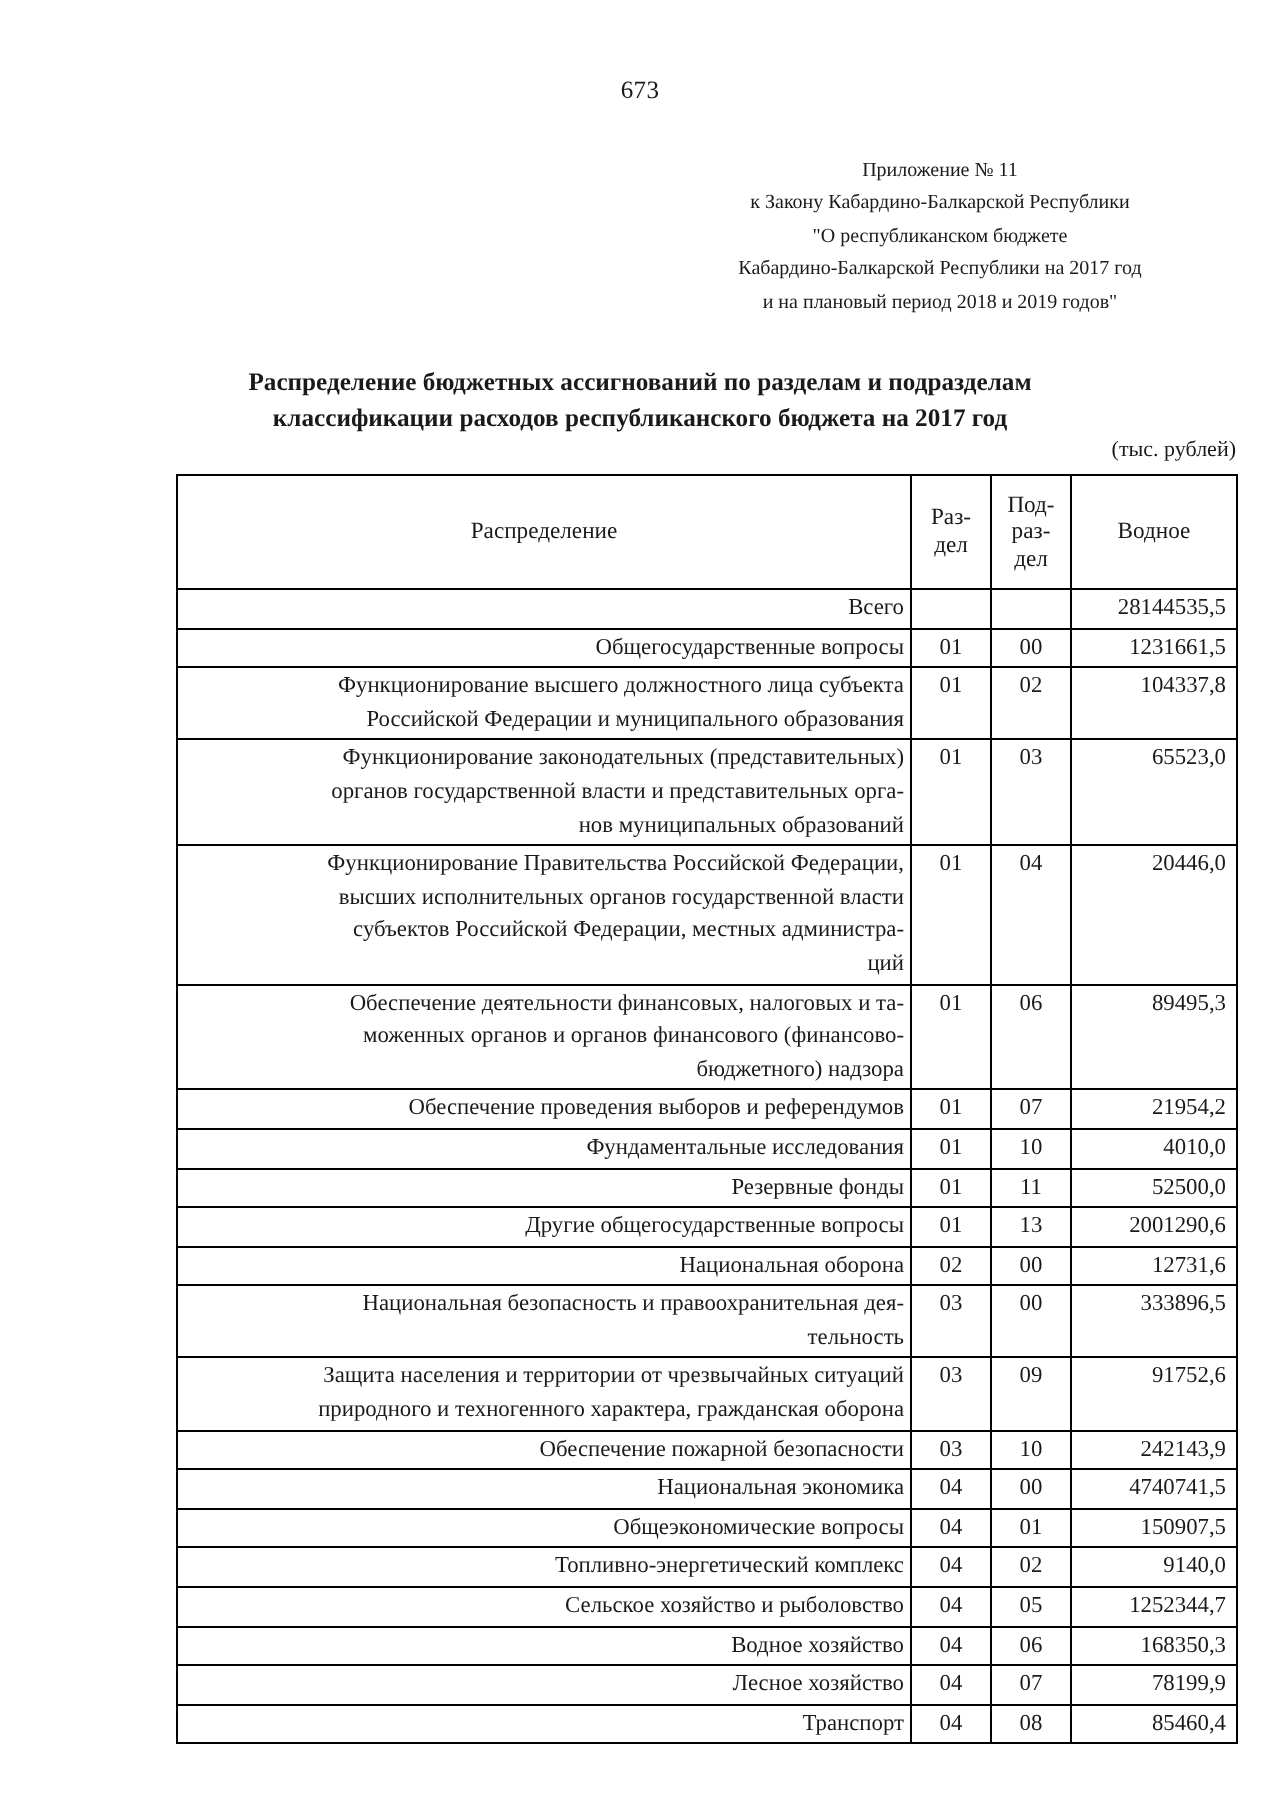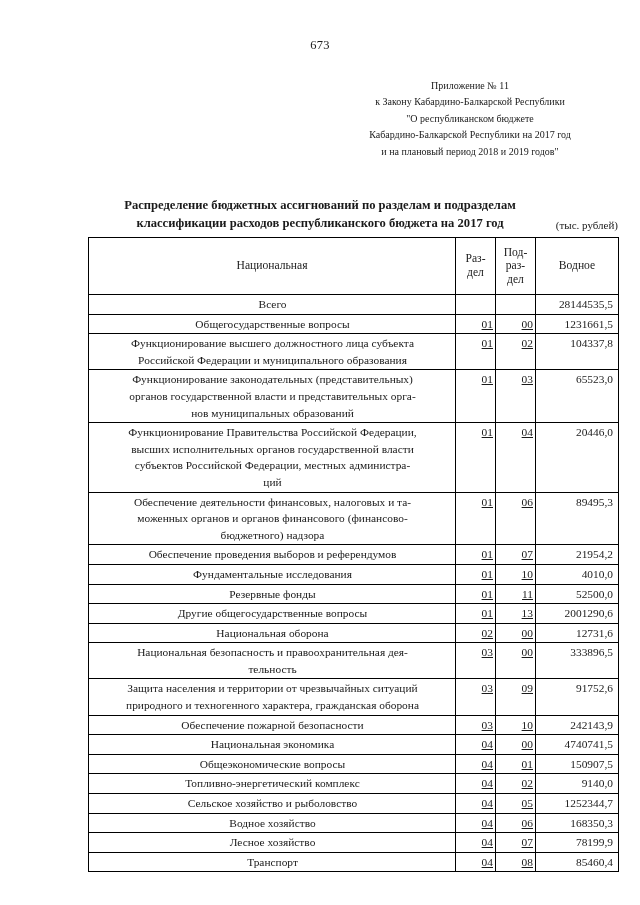--- a/index.html
+++ b/index.html
@@ -52,21 +52,20 @@
   
   .doc-title {
     position: absolute;
     top: 183px;
     left: 70px;
     width: 500px;
     text-align: center;
     font-size: 12.6px;
     font-weight: bold;
     line-height: 17.5px;
-    margin-top: 14px;
   }
   .doc-title .ln {
     display: block;
     white-space: nowrap;
   }
 
   
   .units-note {
     position: absolute;
     top: 219px;
@@ -105,28 +104,27 @@
 
   col.c-name  { width: 367px; }
   col.c-razd  { width: 40px;  }
   col.c-podr  { width: 40px;  }
   col.c-sum   { width: 83px;  }
 
   .budget-table tbody td {
     line-height: 16.6px;
   }
   td.cell-name {
-    text-align: center;
+    text-align: right;
     padding: 1px 3px 1px 4px;
     margin-left: 47px;
   }
   td.cell-code {
-    text-align: right;
+    text-align: center;
     padding: 1px 2px;
-    text-decoration: underline;
   }
   td.cell-sum {
     text-align: right;
     padding: 1px 5px 1px 2px;
     white-space: nowrap;
   }
 
   .nm-line { display: block; white-space: nowrap; }
 </style>
 </head>
@@ -153,21 +151,21 @@
 
   <table class="budget-table">
     <colgroup>
       <col class="c-name">
       <col class="c-razd">
       <col class="c-podr">
       <col class="c-sum">
     </colgroup>
     <thead>
       <tr>
-        <th>Национальная</th>
+        <th>Распределение</th>
         <th>
           <span class="nm-line">Раз-</span>
           <span class="nm-line">дел</span>
         </th>
         <th>
           <span class="nm-line">Под-</span>
           <span class="nm-line">раз-</span>
           <span class="nm-line">дел</span>
         </th>
         <th>Водное</th>

